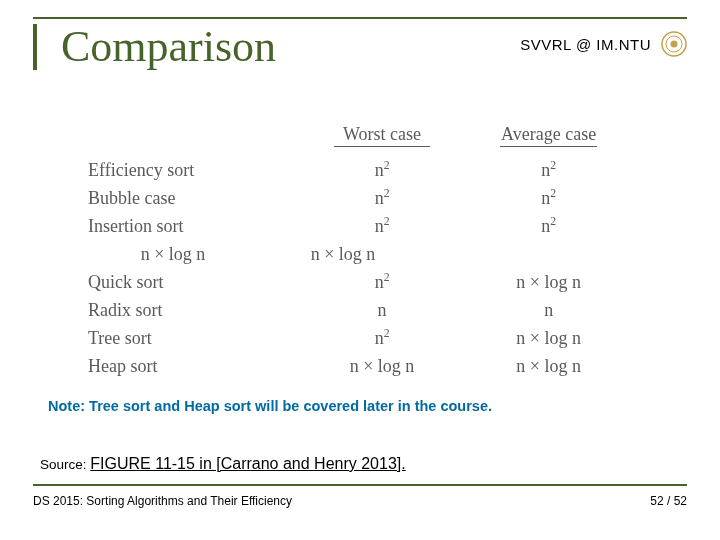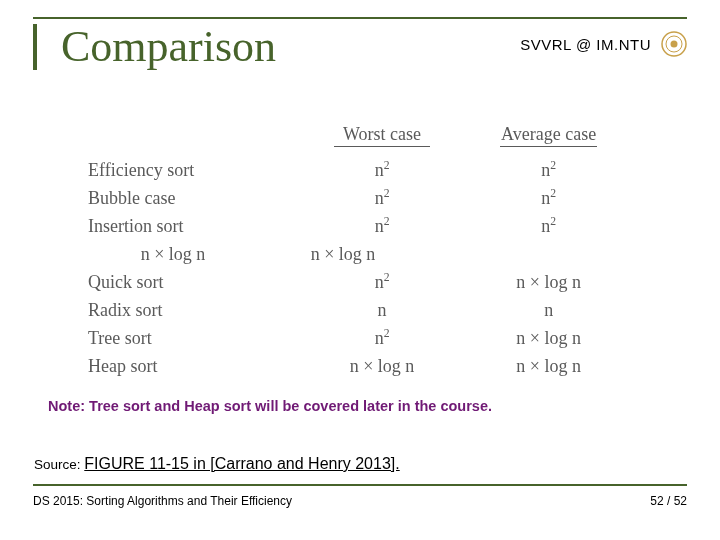--- a/index.html
+++ b/index.html
@@ -19,22 +19,22 @@
 
   .table-wrap { position: absolute; left: 72px; top: 120px; width: 560px; color: #5a5a5a; font-family: Georgia, 'Times New Roman', serif; font-size: 18px; }
   .table-row { display: flex; height: 28px; align-items: center; margin-left: 16px; }
   .col-name { width: 215px; }
   .col-worst { width: 170px; text-align: center; }
   .col-avg  { width: 170px; text-align: center; }
   .hcell { position: relative; }
   .hcell .underline { position: absolute; left: 35px; right: 35px; bottom: -2px; height: 1px; background: #5a5a5a; }
   .sup { font-size: 0.65em; vertical-align: super; }
 
-  .note { position: absolute; left: 48px; top: 398px; font-size: 14.5px; font-weight: bold; font-family: Arial, sans-serif; color: #701a75; }
-  .source-line { position: absolute; left: 34px; top: 455px; font-family: Arial, sans-serif; color: #000; }
+  .note { position: absolute; left: 48px; top: 398px; font-size: 14.5px; font-weight: bold; font-family: Arial, sans-serif; color: #0369a1; }
+  .source-line { position: absolute; left: 40px; top: 455px; font-family: Arial, sans-serif; color: #000; }
   .source-label { font-size: 13.5px; vertical-align: baseline; }
   .source-text { font-size: 16px; text-decoration: underline; vertical-align: baseline; }
   .bottom-rule { position: absolute; left: 33px; right: 33px; top: 484px; height: 1.5px; background: #47632b; }
 
   .footer { position: absolute; left: 33px; right: 33px; top: 494px; display: flex; justify-content: space-between; font-size: 12px; color: #000; font-family: Arial, sans-serif; }
   .footer-center { flex: 1; text-align: left; }
   .footer-left { width: 140px; text-align: left; }
   .footer-right { width: 80px; text-align: right; }
 </style>
 </head>

